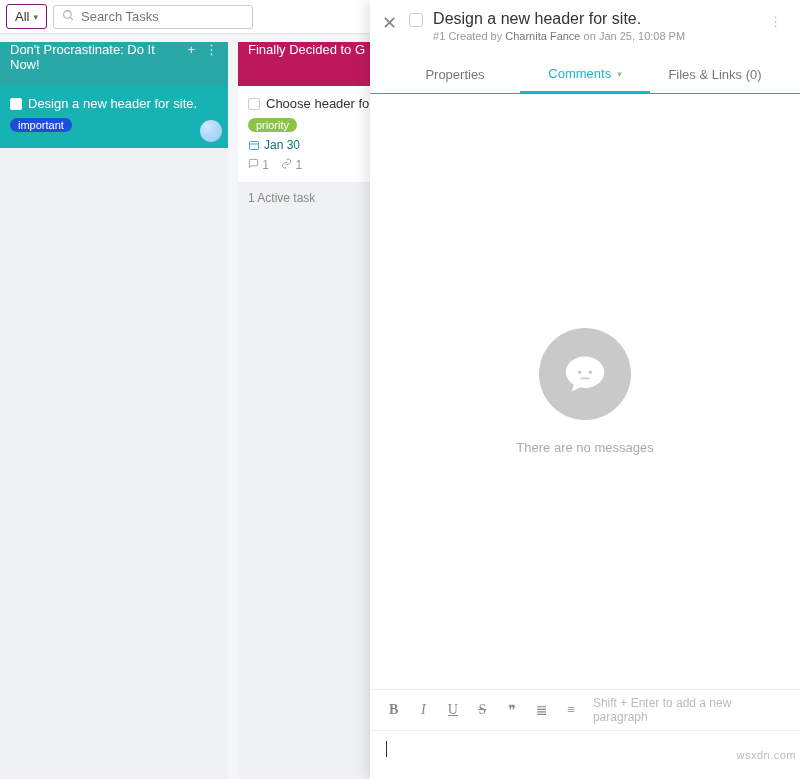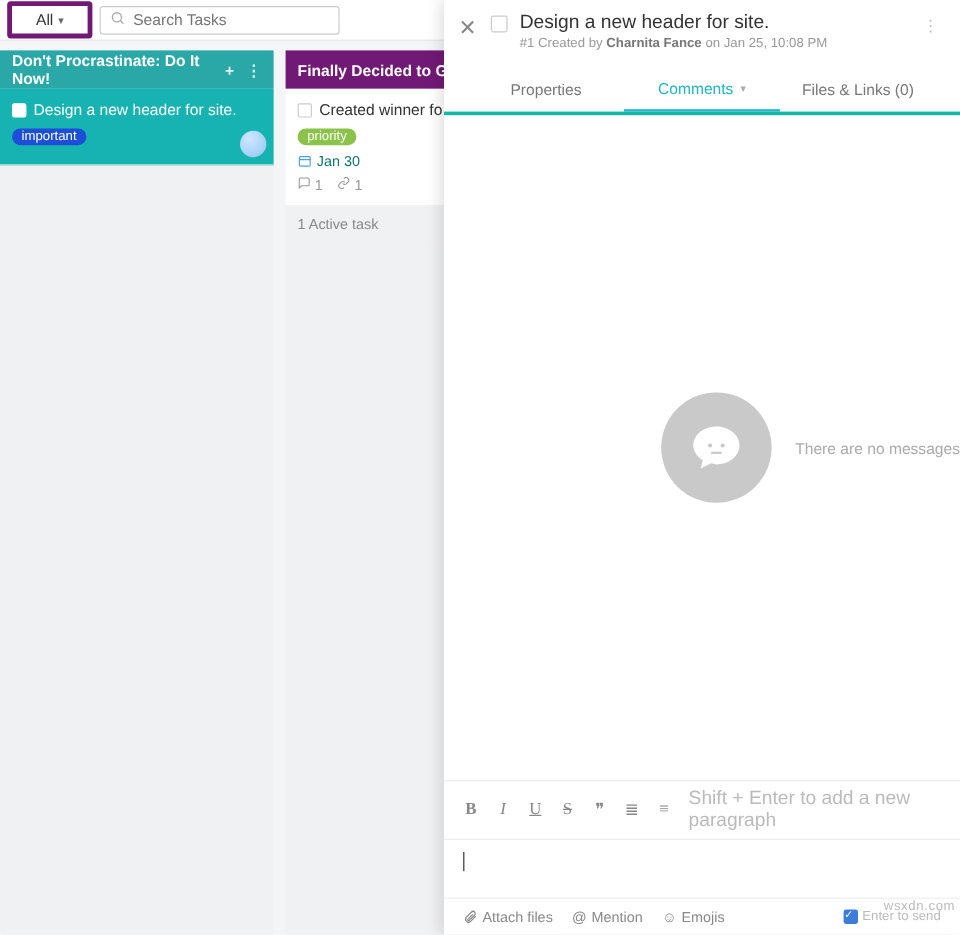--- a/index.html
+++ b/index.html
@@ -1,27 +1,27 @@
 <!DOCTYPE html>
 <html><head>
 <meta charset="utf-8">
 <style>
 *{box-sizing:border-box;margin:0;padding:0;font-family:-apple-system,BlinkMacSystemFont,"Segoe UI",Helvetica,Arial,sans-serif}
 body{width:800px;height:779px;background:#f4f5f7;overflow:hidden;position:relative;font-size:13px;color:#333}
 .topbar{height:34px;display:flex;align-items:center;padding:4px 6px;gap:6px;background:#fff;border-bottom:1px solid #e5e5e5}
-.filter-btn{border:4px solid #701a75;border-radius:3px;padding:4px 20px;display:flex;align-items:center;gap:4px;background:#fff;cursor:pointer;color:#333}
+.filter-btn{border:1px solid #701a75;border-radius:3px;padding:4px 8px;display:flex;align-items:center;gap:4px;background:#fff;cursor:pointer;color:#333}
 .chev{font-size:9px;color:#666}
 .search-wrap{border:1px solid #ccc;border-radius:3px;display:flex;align-items:center;padding:3px 8px;gap:6px;background:#fff;width:200px}
 .search-wrap input{border:none;outline:none;font-size:13px;width:100%;color:#555}
 .si{color:#aaa}
 .board{display:flex;gap:10px;padding:8px 0 0 0;height:calc(100% - 34px)}
 .col{width:228px;flex-shrink:0;background:#f0f1f3;border-radius:3px}
-.col-head{height:32px;color:#fff;display:flex;align-items:center;padding:0 10px;font-size:13px;font-weight:700;justify-content:space-between}
+.col-head{height:44px;color:#fff;display:flex;align-items:flex-start;padding:0 10px;font-size:13px;font-weight:400;justify-content:space-between}
 .col-head.teal{background:#2aa7a7}
-.col-head.blue{background:#701a75}
+.col-head.blue{background:#be185d}
 .col-actions{display:flex;gap:10px;align-items:center;color:rgba(255,255,255,.85)}
 .card{background:#fff;margin:0;padding:10px;border-bottom:1px solid #eee}
 .card.teal{background:#17b3b3;color:#fff}
 .card-title{display:flex;align-items:center;gap:6px;font-size:13px;margin-bottom:6px}
 .chk{width:12px;height:12px;border:1px solid #ccc;border-radius:2px;background:#fff;flex-shrink:0}
 .card.teal .chk{border-color:#fff}
 .tag{display:inline-block;padding:1px 8px;border-radius:9px;font-size:11px;color:#fff;margin-bottom:6px}
 .tag.red{background:#1d4ed8}
 .tag.green{background:#8bc34a}
 .meta{display:flex;align-items:center;gap:4px;font-size:12px;color:rgba(255,255,255,.9)}
@@ -30,35 +30,35 @@
 .avatar{width:22px;height:22px;border-radius:50%;background:radial-gradient(circle at 35% 30%,#cfe8ff,#8fc6f0);position:absolute;right:6px;bottom:6px}
 .card{position:relative}
 .footer-row{padding:8px 10px;font-size:12px;color:#888;background:#f0f1f3}
 
 .panel{position:absolute;top:0;right:0;width:430px;height:100%;background:#fff;box-shadow:-3px 0 12px rgba(0,0,0,.12);display:flex;flex-direction:column}
 .panel-head{display:flex;align-items:flex-start;padding:10px 14px 6px 10px;gap:10px}
 .close{color:#888;font-size:18px;cursor:pointer;padding:2px}
 .ph-chk{width:14px;height:14px;border:1px solid #ccc;border-radius:2px;margin-top:3px}
 .ph-title{font-size:16px;color:#333;font-weight:400}
 .ph-sub{font-size:11px;color:#999;margin-top:2px}
-.ph-sub b{color:#777;font-weight:700}
+.ph-sub b{color:#777;font-weight:400}
 .dots{margin-left:auto;color:#bbb;cursor:pointer;padding:4px}
-.tabs{display:flex;border-bottom:3px solid #14b8a6;padding:0 20px;margin-top:8px}
+.tabs{display:flex;border-bottom:1px solid #14b8a6;padding:0 20px;margin-top:8px}
 .tab{flex:1;text-align:center;padding:10px 4px;font-size:13px;color:#777;cursor:pointer;display:flex;justify-content:center;align-items:center;gap:6px}
 .tab.active{color:#1fb5c9;border-bottom:2px solid #1fb5c9}
 .tabchev{font-size:9px;color:#aaa}
-.empty{flex:1;display:flex;flex-direction:row;align-items:center;justify-content:flex-end;gap:20px}
+.empty{flex:1;display:flex;flex-direction:column;align-items:center;justify-content:center;gap:20px}
 .bubble{width:92px;height:92px;border-radius:50%;background:#c9c9c9;position:relative;display:flex;align-items:center;justify-content:center}
 .bubble svg{width:56px;height:56px}
 .empty-text{color:#aaa;font-size:13px}
 .notify{padding:10px 16px;font-size:12px;color:#aaa;border-top:1px solid #eee}
 .notify b{color:#888;font-weight:600}
 .toolbar{display:flex;align-items:center;padding:6px 16px;gap:14px;border-top:1px solid #eee;border-bottom:1px solid #eee;color:#888}
 .toolbar .fmt{font-family:Georgia,serif;font-size:14px;cursor:pointer;width:16px;text-align:center}
-.hint{margin-left:auto;font-size:16px;color:#bbb}
+.hint{margin-left:auto;font-size:12px;color:#bbb}
 .editor{padding:10px 16px;min-height:48px}
 .editor .cursor{border-left:1px solid #333;height:16px;display:inline-block}
 .attachbar{display:flex;align-items:center;gap:16px;padding:8px 16px;border-top:1px solid #eee;font-size:12px;color:#888}
 .ab-item{display:flex;align-items:center;gap:4px;cursor:pointer}
 .enter-send{margin-left:auto;display:flex;align-items:center;gap:4px;font-size:11px;color:#bbb}
 .cb{width:12px;height:12px;background:#3b7dd8;border-radius:2px;position:relative}
 .cb:after{content:"✓";color:#fff;font-size:9px;position:absolute;left:1px;top:-1px}
 .watermark{position:absolute;right:4px;bottom:18px;font-size:11px;color:#bbb;letter-spacing:.5px}
 .cal{width:12px;height:12px;display:inline-block}
 </style>
@@ -100,21 +100,21 @@
     </div>
   </div>
 
   <div class="col">
     <div class="col-head blue">
       <span>Finally Decided to G</span>
     </div>
     <div class="card">
       <div class="card-title">
         <span class="chk"></span>
-        <span style="color:#333">Created winner fo</span>
+        <span style="color:#333">Choose header fo</span>
       </div>
       <span class="tag green">priority</span>
       <div class="meta dark">
         <svg class="cal" viewBox="0 0 24 24" fill="none" stroke="#4aa3e0" stroke-width="2">
             <rect x="3" y="5" width="18" height="16" rx="2"></rect>
             <line x1="3" y1="10" x2="21" y2="10"></line>
           </svg>
         <span>Jan 30</span>
       </div>
       <div class="meta-row">
@@ -184,35 +184,15 @@
     <span class="fmt">❞</span>
     <span class="fmt">≣</span>
     <span class="fmt">≡</span>
     <span class="hint">Shift + Enter to add a new paragraph</span>
   </div>
 
   <div class="editor">
     <span class="cursor"></span>
   </div>
 
-  <div class="attachbar">
-    <span class="ab-item">
-      <svg width="12" height="12" viewBox="0 0 24 24" fill="none" stroke="#888" stroke-width="2">
-          <path d="M21 11l-9 9a5 5 0 0 1-7-7l9-9a3 3 0 0 1 5 5l-9 9a1 1 0 0 1-2-2l8-8"></path>
-        </svg>
-      <span>Attach files</span>
-    </span>
-    <span class="ab-item">
-      <span>@</span>
-      <span>Mention</span>
-    </span>
-    <span class="ab-item">
-      <span>☺</span>
-      <span>Emojis</span>
-    </span>
-    <span class="enter-send">
-      <span class="cb"></span>
-      <span>Enter to send</span>
-    </span>
-  </div>
 </div>
 
 <div class="watermark">wsxdn.com</div>
 
 </body></html>

